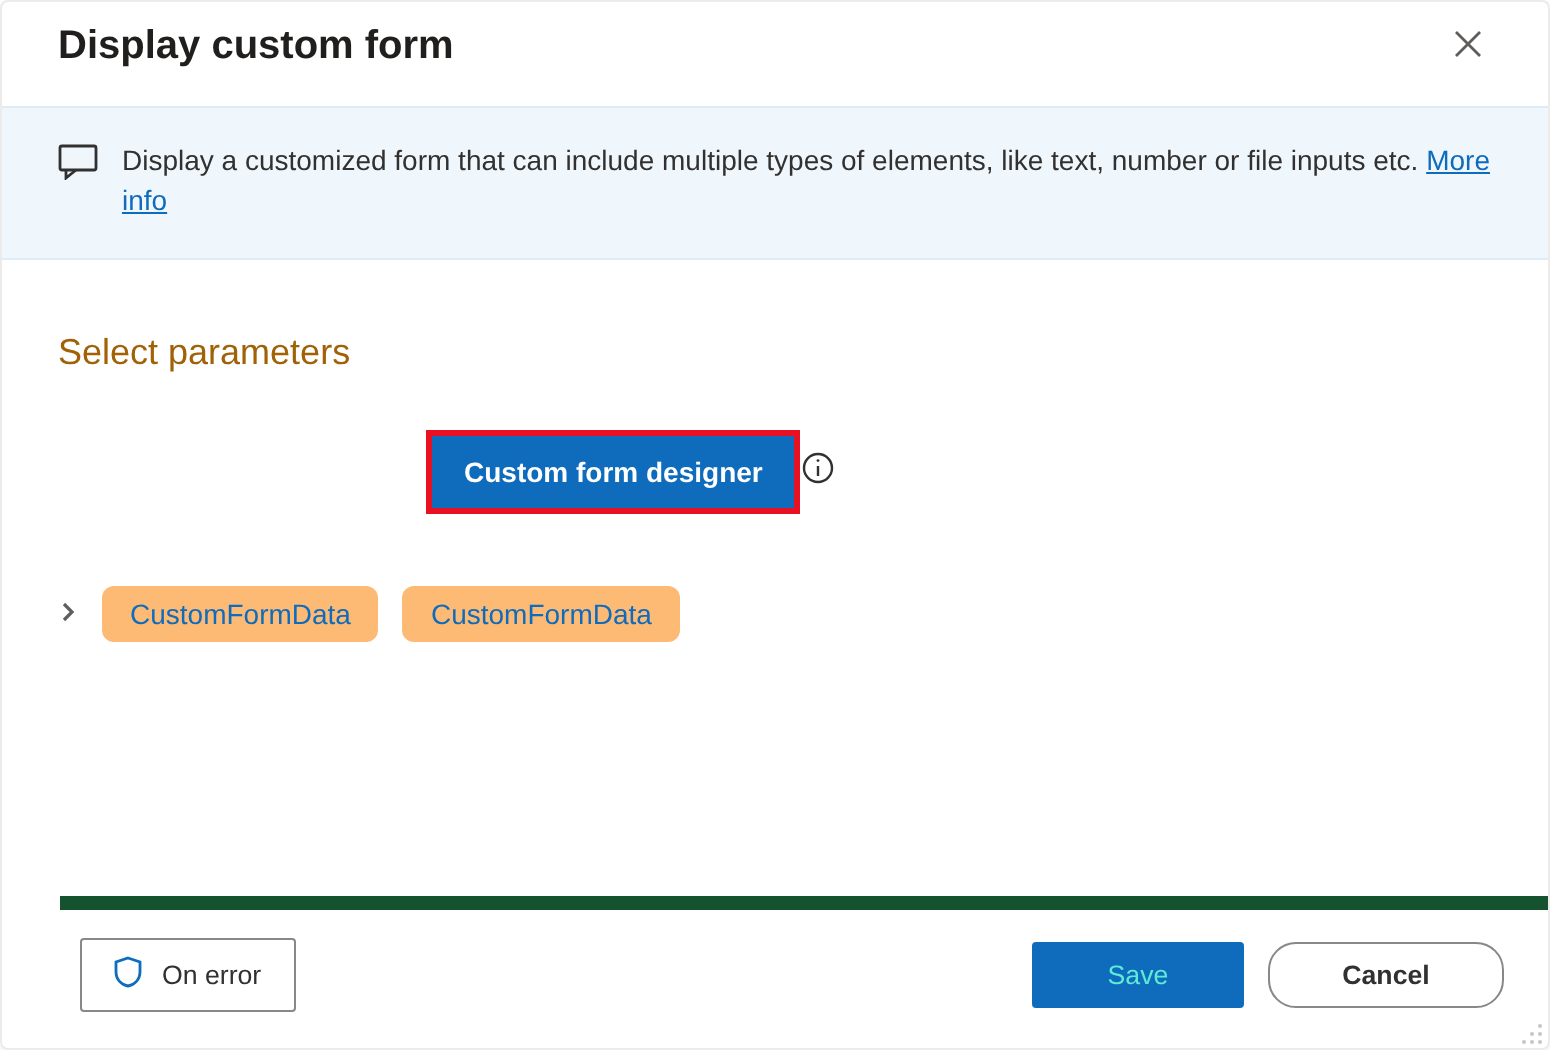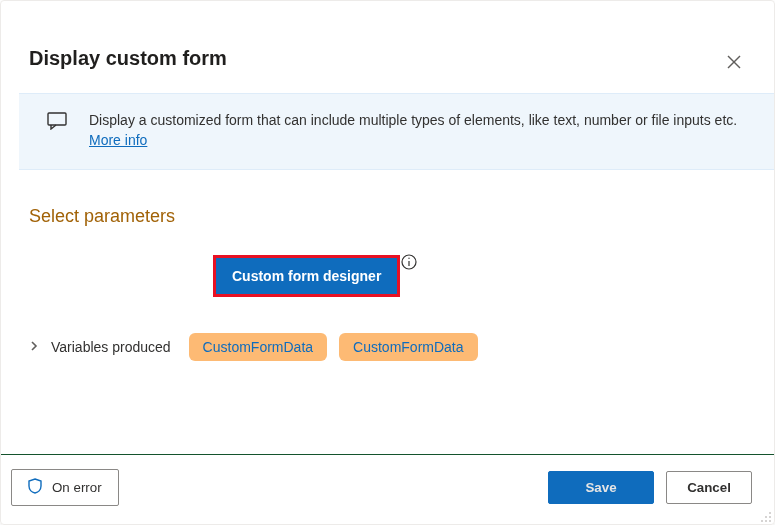--- a/index.html
+++ b/index.html
@@ -18,22 +18,22 @@
     border: 1px solid #edebe9;
     border-radius: 4px;
     box-shadow: 0 1px 3px rgba(0,0,0,0.08);
     display: flex;
     flex-direction: column;
     position: relative;
     overflow: hidden;
   }
   .dlg-header {
     display: flex;
-    padding: 34px 24px 14px 28px;
-    margin-top: 12px;
+    align-items: center;
+    padding: 6px 24px 14px 28px;
   }
   .dlg-title {
     font-size: 20px;
     font-weight: 600;
     flex: 1;
     color: #201f1e;
   }
   .close-btn {
     width: 32px;
     height: 32px;
@@ -41,26 +41,25 @@
     align-items: center;
     justify-content: center;
     cursor: pointer;
     color: #605e5c;
     background: transparent;
     border: none;
   }
   .info-band {
     background: #eff6fc;
     display: flex;
-    gap: 22px;
+    gap: 12px;
     padding: 16px 28px 18px 28px;
     align-items: flex-start;
     border-top: 1px solid #deecf9;
     border-bottom: 1px solid #deecf9;
-    margin-left: 18px;
   }
   .info-icon {
     flex: 0 0 auto;
     margin-top: 2px;
     color: #323130;
   }
   .info-text {
     color: #323130;
     line-height: 1.45;
   }
@@ -74,21 +73,21 @@
     flex: 1;
     overflow: auto;
   }
   .section-title {
     font-size: 18px;
     color: #a16207;
     margin: 12px 0 28px 0;
   }
   .designer-row {
     display: flex;
-    align-items: flex-start;
+    align-items: center;
     margin-bottom: 36px;
     padding-left: 184px;
     text-decoration: underline;
   }
   .designer-btn-wrap {
     border: 3px solid #e81123; 
     padding: 0;
     display: inline-block;
   }
   .designer-btn {
@@ -132,53 +131,54 @@
     color: #0f6cbd;
     padding: 6px 14px;
     border-radius: 6px;
     font-size: 14px;
     cursor: pointer;
   }
   .footer {
     display: flex;
     align-items: center;
     padding: 14px 22px 18px 10px;
-    border-top: 1px solid #14532d;
+    border-top: 7px solid #14532d;
     gap: 12px;
+    margin-left: 29px;
   }
   .on-error-btn {
     display: inline-flex;
     align-items: center;
     gap: 10px;
     background: #fff;
     border: 1px solid #8a8886;
     padding: 8px 16px;
     border-radius: 2px;
     cursor: pointer;
     color: #323130;
   }
   .shield-icon { color: #0f6cbd; }
   .spacer { flex: 1; }
   .save-btn {
     background: #0f6cbd;
-    color: #e5e5e5;
+    color: #5eead4;
     border: 1px solid #0f6cbd;
     padding: 8px 0;
     width: 106px;
     border-radius: 2px;
-    font-weight: 700;
+    font-weight: 400;
     cursor: pointer;
   }
   .cancel-btn {
     background: #fff;
     color: #323130;
     border: 1px solid #8a8886;
     padding: 8px 0;
-    width: 86px;
-    border-radius: 2px;
+    width: 118px;
+    border-radius: 14px;
     font-weight: 600;
     cursor: pointer;
   }
   .resize-grip {
     position: absolute;
     right: 2px;
     bottom: 2px;
     width: 12px;
     height: 12px;
     color: #c8c6c4;
@@ -234,21 +234,20 @@
     </div>
 
     <div class="vars-row">
       <span class="chevron">
         <span>
           <svg width="10" height="12" viewBox="0 0 10 12" fill="none" stroke="currentColor" stroke-width="1.6">
             <polyline points="3,2 7,6 3,10"></polyline>
           </svg>
         </span>
       </span>
-      <span class="vars-label">Variables produced</span>
       <span class="chip">CustomFormData</span>
       <span class="chip">CustomFormData</span>
     </div>
   </div>
 
   <div class="footer">
     <button class="on-error-btn">
       <span class="shield-icon">
         <svg width="14" height="16" viewBox="0 0 14 16" fill="none" stroke="currentColor" stroke-width="1.4">
           <path d="M7 1 L13 3 V8 C13 12 10 14.5 7 15 C4 14.5 1 12 1 8 V3 Z"></path>

